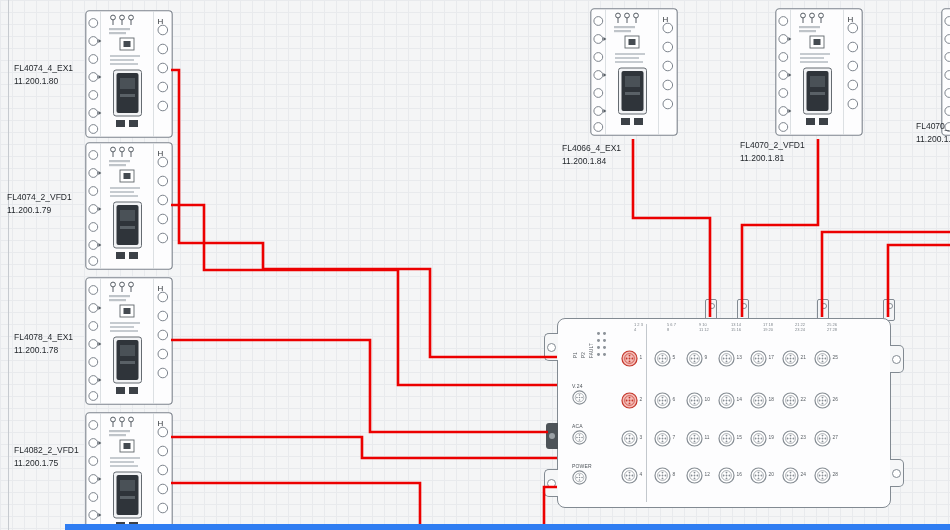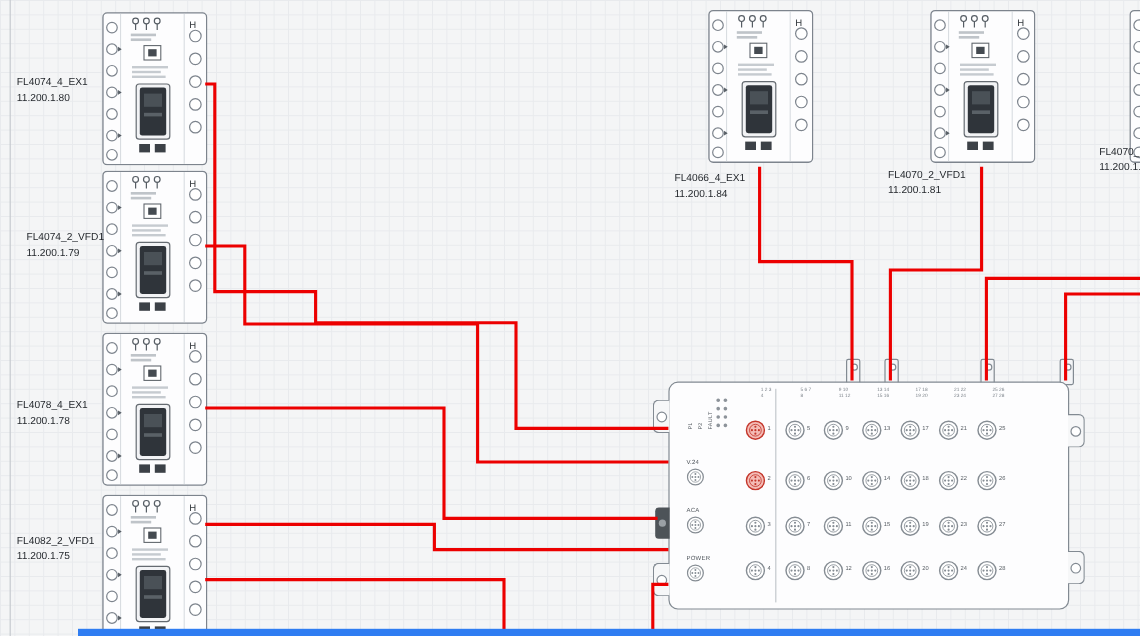--- a/index.html
+++ b/index.html
@@ -12,21 +12,21 @@
 
   
   .module{position:absolute;width:88px;height:128px;}
   .m1{left:85px;top:10px;}  .m2{left:85px;top:142px;}
   .m3{left:85px;top:277px;} .m4{left:85px;top:412px;}
   .m5{left:590px;top:8px;}  .m6{left:775px;top:8px;}
   .m7{left:941px;top:8px;}
 
   
   .dev-label{position:absolute;font-size:8.5px;line-height:13px;color:#1f2328;white-space:nowrap;}
-  .l1{left:14px;top:62px;}  .l2{left:22px;top:191px;}
+  .l1{left:14px;top:62px;}  .l2{left:7px;top:191px;}
   .l3{left:14px;top:331px;} .l4{left:14px;top:444px;}
   .l5{left:562px;top:142px;} .l6{left:740px;top:139px;}
   .l7{left:916px;top:120px;}
 
   
   .switch{position:absolute;left:557px;top:318px;width:332px;height:188px;
     border:1.2px solid #828a92;border-radius:8px;background:#fdfdfe;}
   .tab{position:absolute;width:13px;height:26px;border:1.1px solid #828a92;background:#f6f7f8;}
   .tab.l{left:-14px;border-radius:5px 0 0 5px;border-right:none;}
   .tab.r{right:-14px;border-radius:0 5px 5px 0;border-left:none;}

